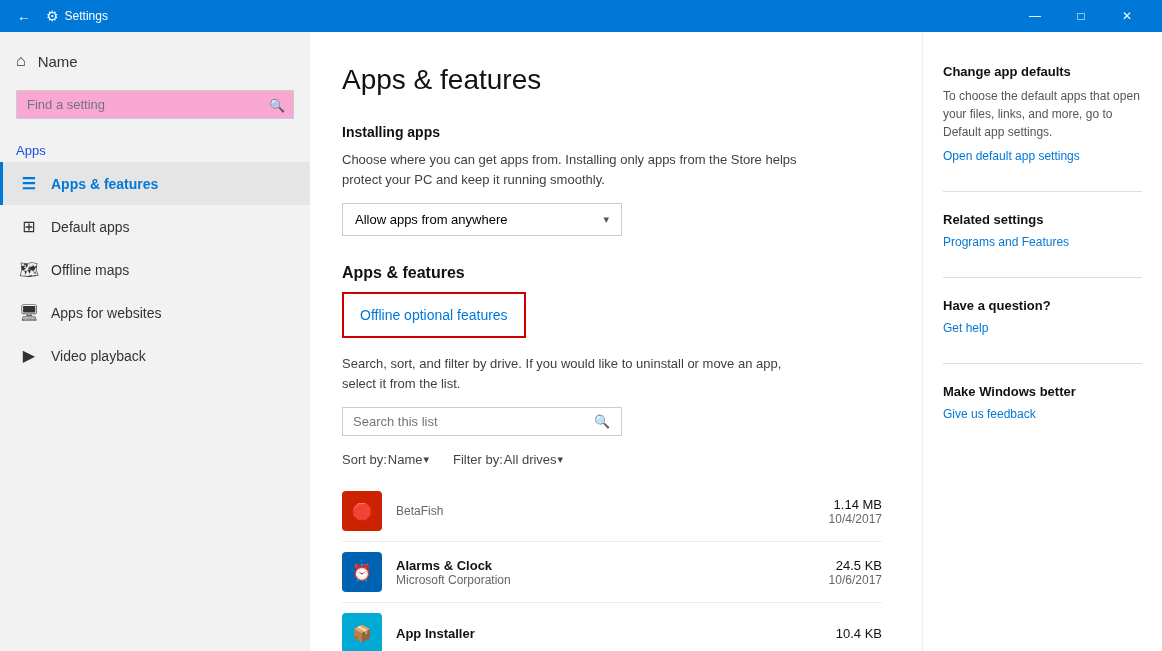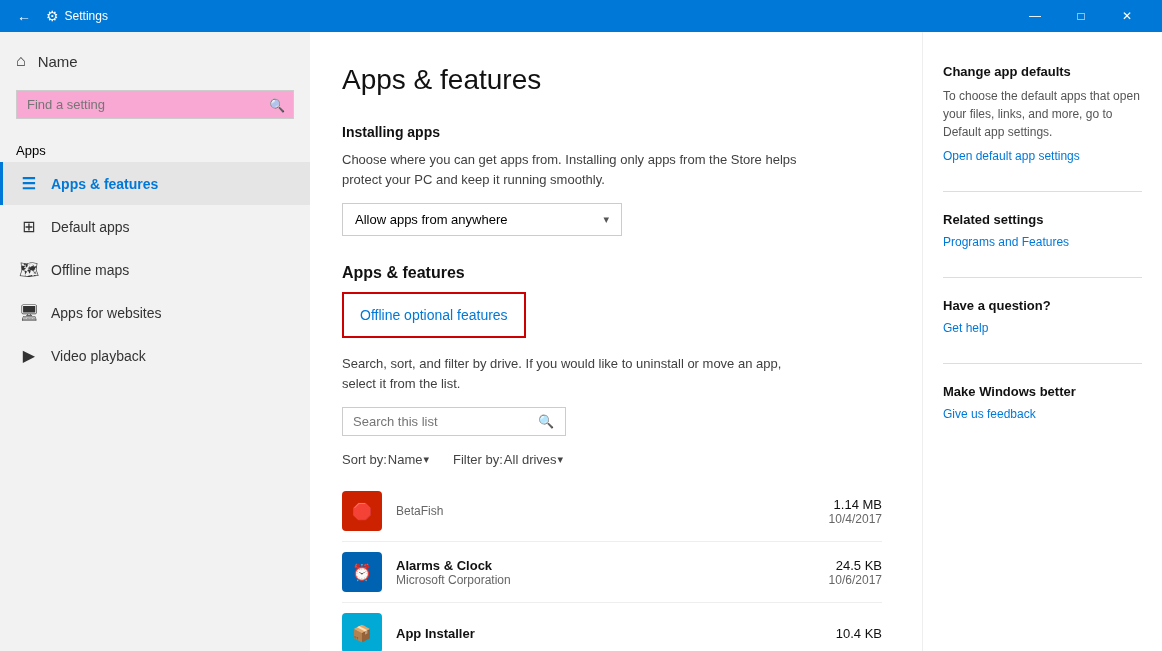--- a/index.html
+++ b/index.html
@@ -91,21 +91,21 @@
       position: absolute;
       right: 8px;
       top: 50%;
       transform: translateY(-50%);
       color: #666;
       font-size: 13px;
     }
 
     .sidebar-section-label {
       font-size: 13px;
-      color: #000000;
+      color: #1d4ed8;
       padding: 8px 16px 4px;
       font-weight: 400;
     }
 
     .sidebar-item {
       display: flex;
       align-items: center;
       padding: 12px 16px;
       cursor: pointer;
       font-size: 14px;
@@ -203,21 +203,21 @@
       gap: 1px;
       cursor: pointer;
     }
     .sort-filter-item .chevron { font-size: 11px; }
 
     .search-list-box {
       display: flex;
       align-items: center;
       border: 1px solid #ccc;
       padding: 6px 10px;
-      width: 224px;
+      width: 280px;
       margin-bottom: 16px;
     }
     .search-list-box input {
       border: none;
       outline: none;
       font-size: 13px;
       flex: 1;
       background: transparent;
     }
     .search-list-icon { color: #666; font-size: 13px; }

